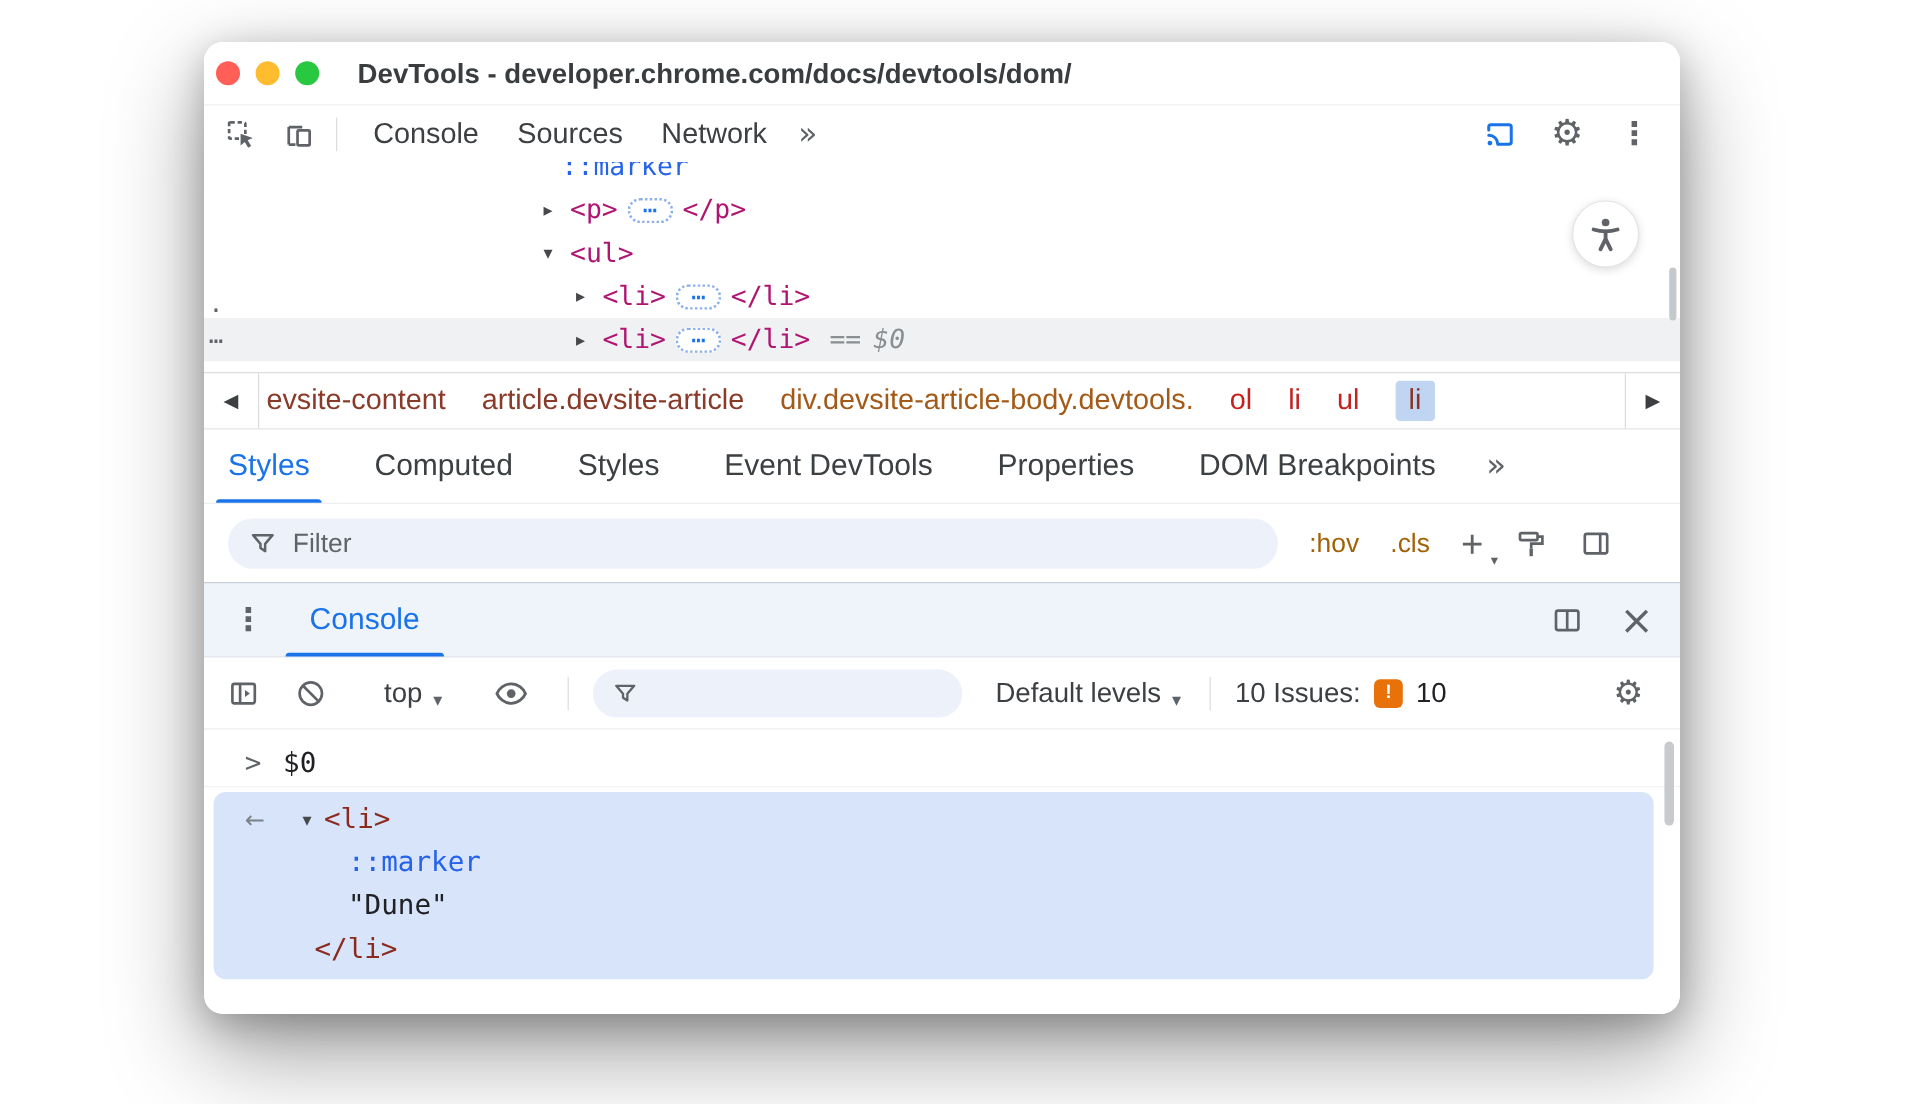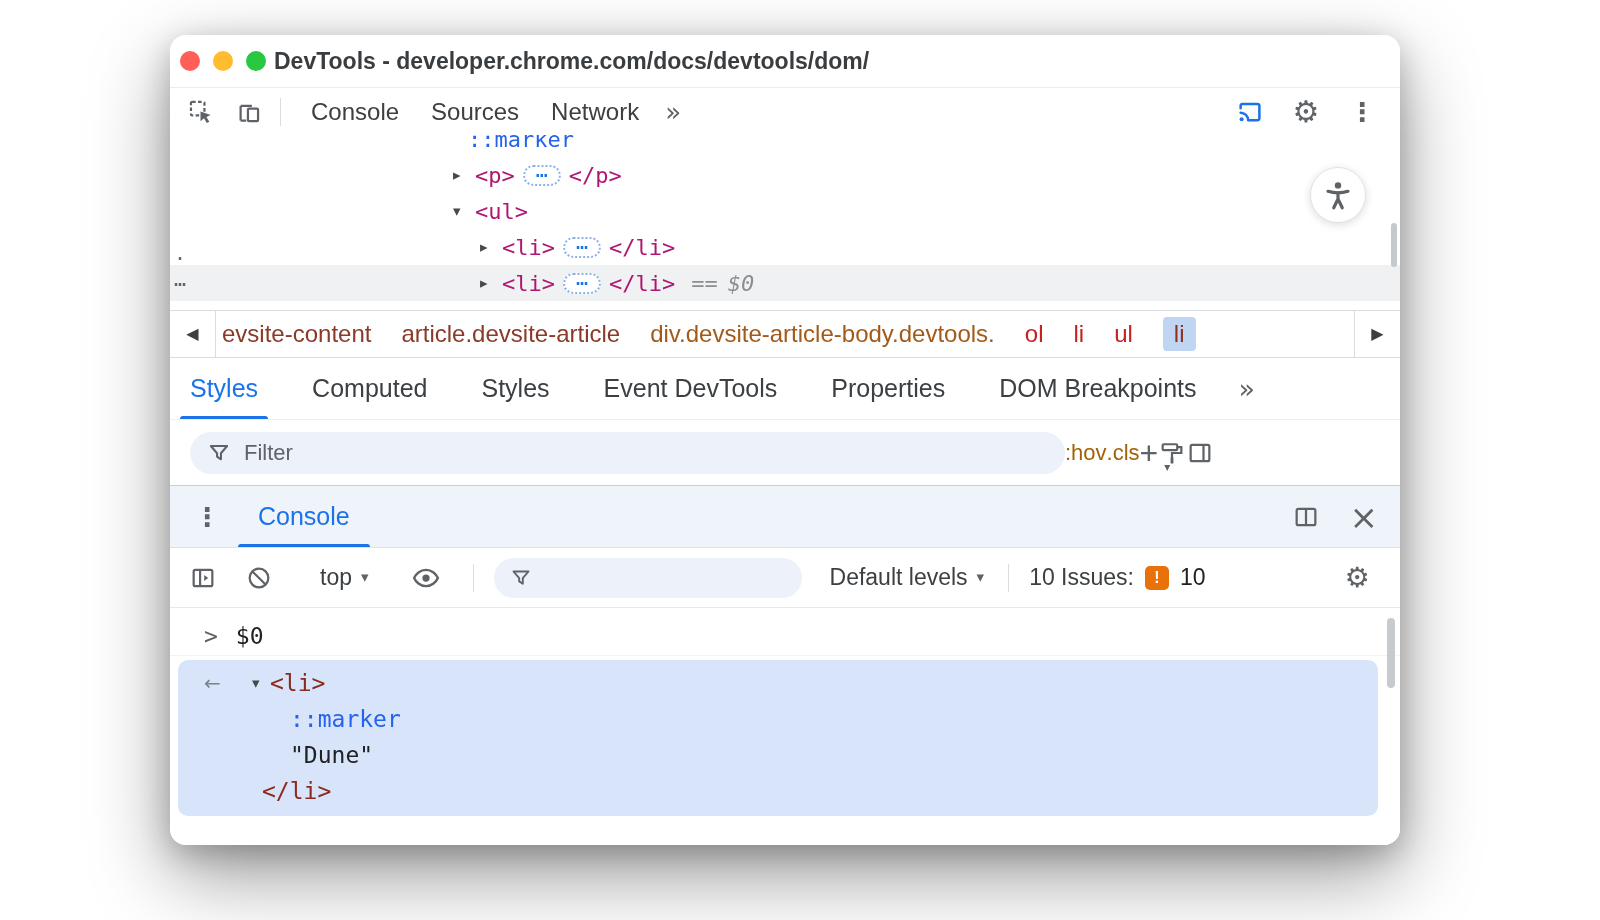--- a/index.html
+++ b/index.html
@@ -14,21 +14,21 @@
   .mono{font-family:"DejaVu Sans Mono",monospace}
   .vsep{width:1px;height:28px;background:#dadce0;flex:none}
   .spacer{flex:1}
   .iconbtn{display:flex;align-items:center;justify-content:center;flex:none;cursor:default}
 
   
   .titlebar{height:53px;flex:none;display:flex;align-items:center;padding-left:10px;border-bottom:1px solid #ececec;background:#fff}
   .lights{display:flex;gap:13px;align-items:center}
   .light{width:20px;height:20px;border-radius:50%;display:inline-block}
   .light.red{background:#ff5f57}.light.yellow{background:#febc2e}.light.green{background:#28c840}
-  .win-title{margin-left:8px;font-size:23px;font-weight:700;color:#3a3d40}
+  .win-title{margin-left:32px;font-size:23px;font-weight:700;color:#3a3d40}
 
   
   .toolbar{height:47px;flex:none;display:flex;align-items:center;padding:0 12px;background:#fff}
   .toolbar .iconbtn{width:36px;height:36px}
   .tabs{display:flex;height:100%;margin-left:12px}
   .tab{position:relative;display:flex;align-items:center;height:100%;padding:0 16px;font-size:24px;color:#3c4043;cursor:default;white-space:nowrap}
   .tab.active{color:#1a73e8}
   .tab.active::after{content:"";position:absolute;left:6px;right:6px;bottom:0;height:3px;background:#1a73e8;border-radius:3px 3px 0 0}
   .more-glyph{font-size:26px;color:#5f6368;padding:0 10px}
   .toolbar-right{display:flex;align-items:center;gap:20px;margin-left:auto;margin-right:8px}
@@ -64,41 +64,41 @@
   .bc-sel{background:#bfd5f2;color:#8f3023;border-radius:4px;padding:3px 11px}
 
   
   .styles-tabs{height:62px;flex:none;display:flex;align-items:center;padding-left:20px;background:#fff;border-bottom:1px solid #eceef1}
   .stab{position:relative;display:flex;align-items:center;height:100%;padding:0 0;margin-right:54px;font-size:25px;color:#3c4043;white-space:nowrap}
   .stab.active{color:#1a73e8}
   .stab.active::after{content:"";position:absolute;left:-10px;right:-10px;bottom:0;height:3px;background:#1a73e8;border-radius:3px 3px 0 0}
   .styles-more{font-size:27px;color:#5f6368;margin-left:-12px}
 
   
-  .filterbar{height:65px;flex:none;display:flex;align-items:center;padding:0 20px;background:#fff;}
+  .filterbar{height:65px;flex:none;display:flex;align-items:center;padding:0 20px;background:#fff;gap:26px}
   .filter-pill{width:875px;height:42px;border-radius:21px;background:#edf1fa;display:flex;align-items:center;flex:none}
   .filter-pill svg{margin:0 12px 0 16px;flex:none}
   .filter-pill input{border:none;outline:none;background:transparent;font-size:22px;color:#202124;width:100%;font-family:"Liberation Sans",sans-serif}
   .filter-pill input::placeholder{color:#5f6368}
   .txtbtn{font-size:22px;color:#a16207}
   .plusbtn{position:relative;font-size:32px;font-weight:300;color:#5f6368;line-height:1}
   .plusbtn .mini-caret{position:absolute;right:-12px;bottom:-4px;font-size:12px;color:#5f6368}
 
   
   .console-header{height:63px;flex:none;display:flex;align-items:center;background:#eff3fa;border-top:1px solid #c9ced6;border-bottom:1px solid #dde1e8}
   .console-header .kebab{margin:0 16px 0 24px;font-size:26px}
   .ctab{position:relative;height:100%;display:flex;align-items:center;padding:0 22px;font-size:25px;font-weight:500;color:#1a73e8}
   .ctab::after{content:"";position:absolute;left:2px;right:2px;bottom:0;height:3px;background:#1a73e8;border-radius:3px 3px 0 0}
   .console-header-right{display:flex;align-items:center;gap:30px;margin-left:auto;margin-right:22px}
   .closex{font-size:34px;color:#5f6368;line-height:1}
 
   
   .console-toolbar{height:60px;flex:none;display:flex;align-items:center;padding:0 16px;background:#fff;border-bottom:1px solid #e6e8eb}
   .console-toolbar .iconbtn{width:34px;height:34px}
-  .dd{display:flex;align-items:center;gap:9px;font-size:23px;color:#3c4043;white-space:nowrap}
+  .dd{display:flex;align-items:flex-end;gap:9px;font-size:23px;color:#3c4043;white-space:nowrap}
   .dd .caret{font-size:15px;color:#5f6368}
   .console-pill{width:308px;height:40px;border-radius:20px;background:#edf1fa;display:flex;align-items:center;flex:none}
   .console-pill svg{margin:0 10px 0 15px;flex:none}
   .console-pill input{border:none;outline:none;background:transparent;width:100%;font-size:22px;font-family:"Liberation Sans",sans-serif}
   .issues{display:flex;align-items:center;gap:11px;font-size:23px;color:#3c4043;white-space:nowrap}
   .issues-chip{width:24px;height:24px;border-radius:5px;background:#e8710a;color:#fff;font-size:16px;font-weight:700;
     display:flex;align-items:center;justify-content:center}
   .issues-count{font-size:23px;color:#202124}
 
   

